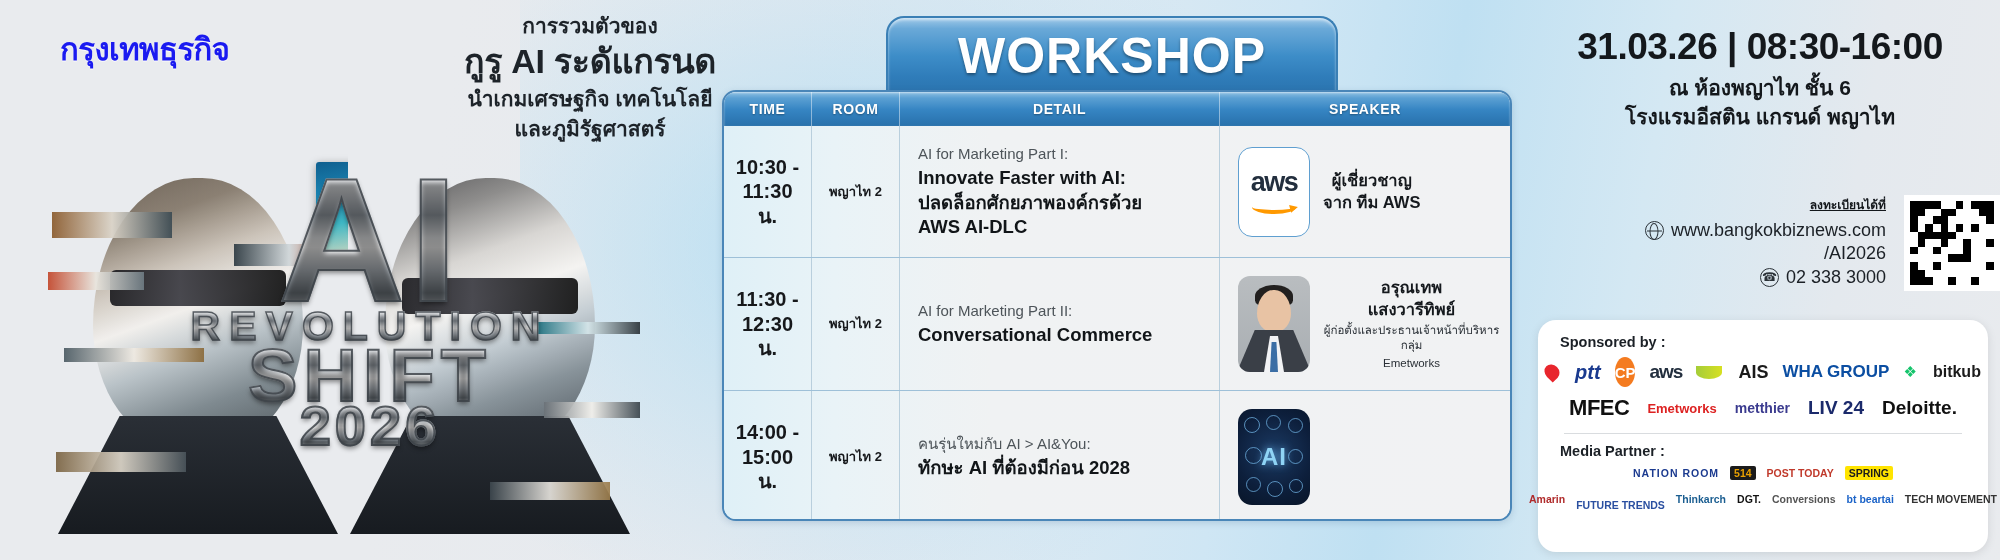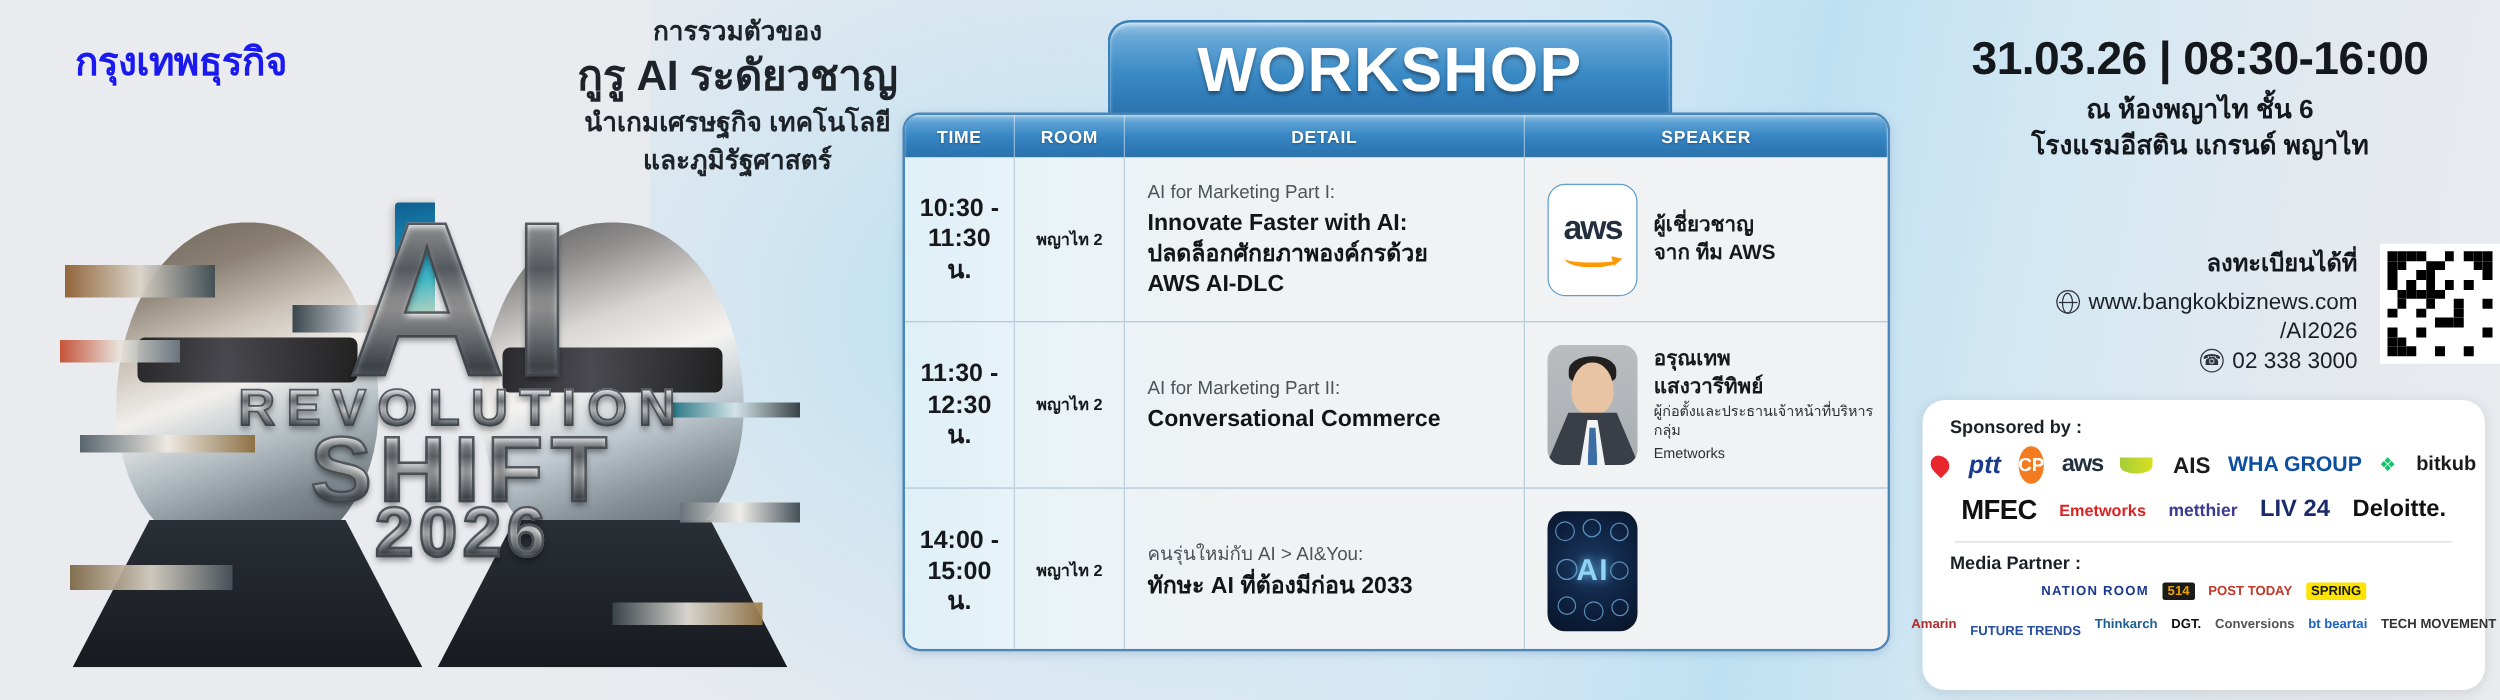--- a/index.html
+++ b/index.html
@@ -198,21 +198,21 @@
     font-size: 14px; font-weight: 700; color: #fff;
     letter-spacing: 0.6px;
     text-shadow: 0 1px 2px rgba(0,0,0,0.35);
     border-right: 1px solid rgba(255,255,255,0.45);
   }
   .ws-head .hc:last-child { border-right: none; }
 
   .col-time   { width: 88px;  flex: 0 0 88px; }
   .col-room   { width: 88px;  flex: 0 0 88px; }
   .col-detail { width: 320px; flex: 0 0 320px; }
-  .col-speaker{ flex: 1 1 auto; }
+  .col-speaker{ flex: 1 1 auto; text-align: center; }
 
   .ws-row {
     display: flex;
     height: 132.3px;
     border-bottom: 1px solid #9ec0d8;
     background: linear-gradient(90deg, #dff0f7 0%, #e9f3f7 14%, #f0f2f3 34%, #f1f2f3 100%);
   }
   .ws-row:last-child { border-bottom: none; }
   .ws-cell {
     display: flex; align-items: center;
@@ -341,21 +341,21 @@
     text-align: center;
     font-size: 21px; font-weight: 700; color: #14181c; line-height: 1.38;
   }
 
   .reg-block {
     position: absolute; left: 0; top: 195px; width: 480px;
     display: flex; align-items: flex-start; gap: 14px;
     padding-left: 18px;
   }
   .reg-text { flex: 1 1 auto; text-align: right; padding-right: 4px; }
-  .reg-title { font-size: 19px; font-weight: 800; color: #14181c; margin-bottom: 5px; }
+  .reg-title { font-size: 12px; font-weight: 800; color: #14181c; margin-bottom: 5px; text-decoration: underline; }
   .reg-line {
     display: flex; align-items: center; justify-content: flex-end;
     gap: 7px;
     font-size: 18px; font-weight: 500; color: #1b2026; line-height: 1.3;
   }
   .reg-line.stack { justify-content: flex-end; }
   .mini-ico {
     width: 19px; height: 19px; flex: 0 0 19px;
     border: 1.6px solid #2b3238; border-radius: 50%;
     position: relative;
@@ -458,21 +458,21 @@
     <div class="lockup">
       <div class="chrome lk-ai">AI</div>
       <div class="chrome lk-rev">REVOLUTION</div>
       <div class="chrome lk-shift">SHIFT</div>
       <div class="chrome lk-year">2026</div>
     </div>
   </div>
 
   <div class="headline">
     <div class="hl-small">การรวมตัวของ</div>
-    <div class="hl-big">กูรู AI ระดัยวชาญ</div>
+    <div class="hl-big">กูรู AI ระดัแกรนด</div>
     <div class="hl-sub">นำเกมเศรษฐกิจ เทคโนโลยี</div>
     <div class="hl-sub">และภูมิรัฐศาสตร์</div>
   </div>
 
   <div class="workshop">
     <div class="ws-tab">
       <span class="ws-tab-label">WORKSHOP</span>
     </div>
 
     <div class="ws-table">
@@ -541,21 +541,21 @@
       <div class="ws-row">
         <div class="ws-cell cell-time col-time">
           <span>
             <span>14:00 -</span><br>
             <span>15:00 น.</span>
           </span>
         </div>
         <div class="ws-cell cell-room col-room">พญาไท 2</div>
         <div class="ws-cell cell-detail col-detail">
           <div class="det-kicker">คนรุ่นใหม่กับ AI &gt; AI&amp;You:</div>
-          <div class="det-title">ทักษะ AI ที่ต้องมีก่อน 2033</div>
+          <div class="det-title">ทักษะ AI ที่ต้องมีก่อน 2028</div>
         </div>
         <div class="ws-cell cell-speaker col-speaker">
           <div class="sp-ai-tile">
             <span class="node n1"></span>
             <span class="node n2"></span>
             <span class="node n3"></span>
             <span class="node n4"></span>
             <span class="node n5"></span>
             <span class="node n6"></span>
             <span class="node n7"></span>

